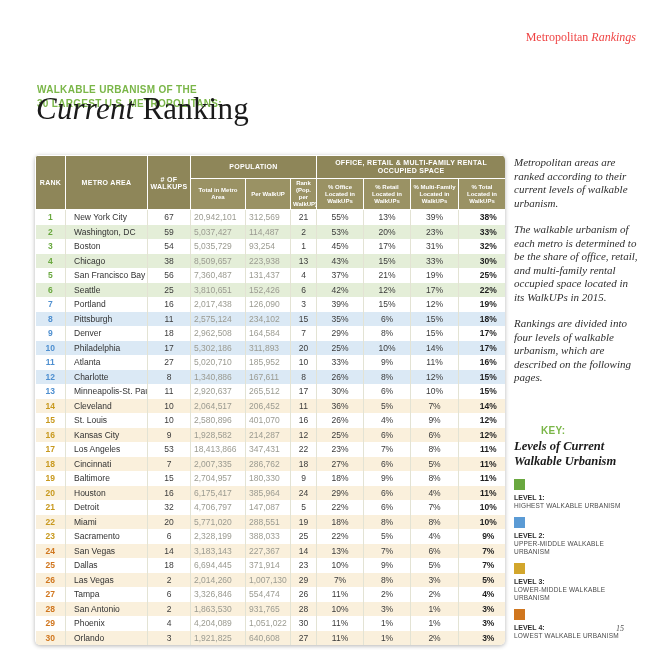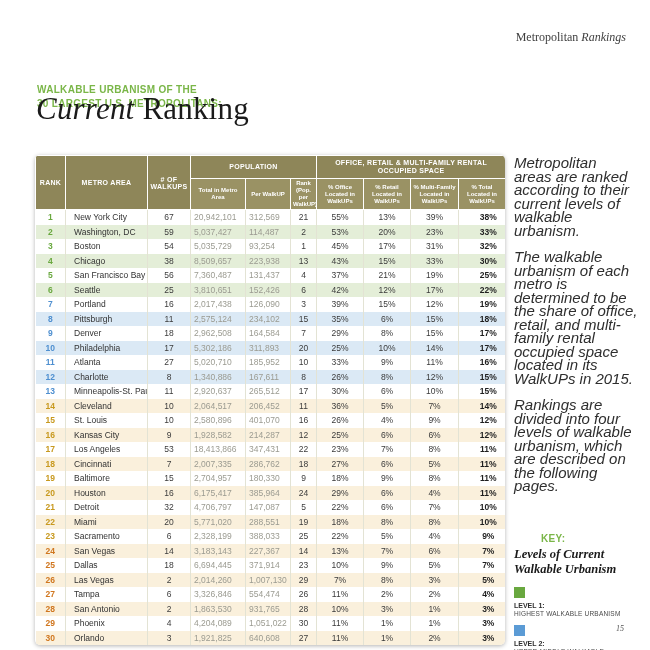--- a/index.html
+++ b/index.html
@@ -2,22 +2,22 @@
 <html><head>
 <meta charset="utf-8">
 <style>
   html,body{margin:0;padding:0;}
   body{
     width:650px;height:650px;position:relative;background:#ffffff;
     font-family:"Liberation Sans",sans-serif;color:#333;overflow:hidden;
   }
   
   .mast{
-    position:absolute;top:30px;right:24px;
-    font-family:"Liberation Serif",serif;font-size:12px;color:#404040;
+    position:absolute;top:30px;right:14px;
+    font-family:"Liberation Serif",serif;font-size:12px;color:#ef4444;
   }
   .mast .ital{font-style:italic;}
   
   .kicker{
     position:absolute;left:37px;top:83px;
     color:#7ab648;font-size:10px;font-weight:bold;line-height:13.5px;letter-spacing:.3px;
   }
   
   .title{
     position:absolute;left:36px;top:91px;
@@ -57,21 +57,21 @@
   tr.lvl2 .c-rank{color:#4e8fd0;}
   tr.lvl3 .c-rank{color:#c8991f;}
   tr.lvl4 .c-rank{color:#d0761e;}
   tr.lvl1.tint td{background:#e4eed8;}
   tr.lvl2.tint td{background:#dbe9f5;}
   tr.lvl3.tint td{background:#faf0dc;}
   tr.lvl4.tint td{background:#faf0dc;}
   
   .sidebar{position:absolute;left:514px;top:156px;width:124px;}
   .sidebar p{
-    font-family:Liberation Sans, sans-serif;font-style:italic;font-size:15px;
+    font-family:Liberation Serif, serif;font-style:italic;font-size:11px;
     line-height:13.5px;color:#2e2e2e;margin:0 0 13px 0;
   }
   .keylabel{color:#7ab648;font-size:10px;font-weight:bold;margin-top:40px;letter-spacing:.3px;margin-left:27px;}
   .keytitle{
     font-family:"Liberation Serif",serif;font-style:italic;font-weight:bold;
     font-size:12.5px;line-height:15px;color:#1a1a1a;margin:3px 0 10px 0;
   }
   .klevel{margin-bottom:7px;}
   .swatch{width:11px;height:11px;margin-bottom:3px;}
   .klabel{font-size:7px;font-weight:bold;color:#2e2e2e;line-height:9px;}

